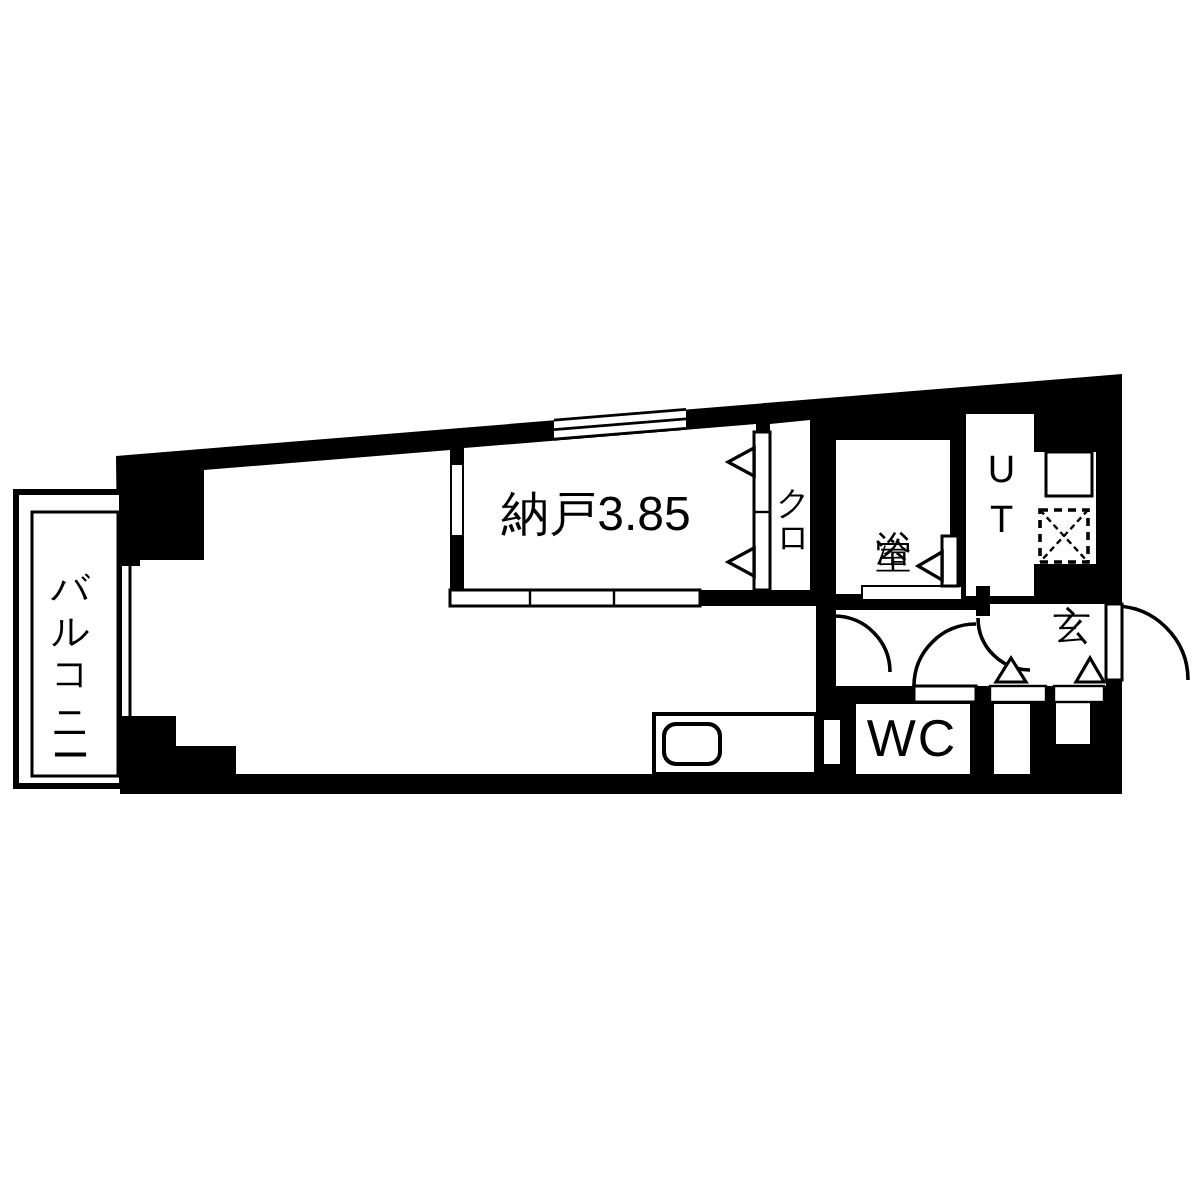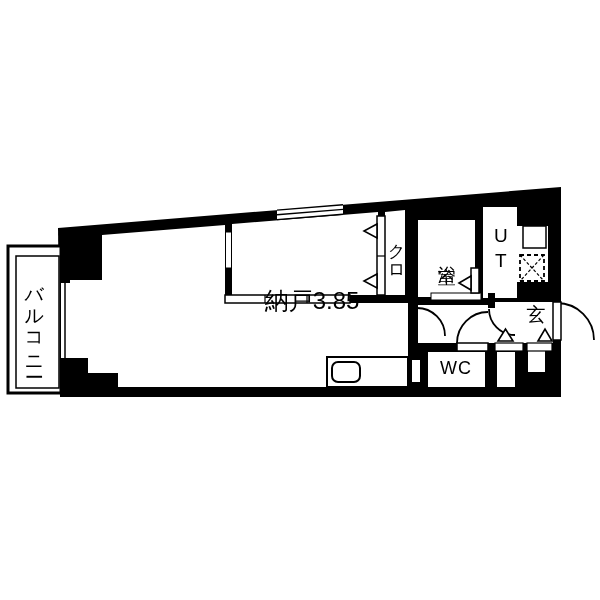--- a/index.html
+++ b/index.html
@@ -4,26 +4,26 @@
 <style>
   html,body{margin:0;padding:0;background:#ffffff;}
   .plan{position:relative;width:600px;height:600px;background:#ffffff;overflow:hidden;
         font-family:"Liberation Sans","DejaVu Sans",sans-serif;}
   .plan svg{position:absolute;left:0;top:0;}
   .lbl{position:absolute;color:#000;transform:translate(-50%,-50%);white-space:nowrap;
        line-height:1.08;text-align:center;}
   .vert{writing-mode:vertical-rl;text-orientation:upright;letter-spacing:2px;}
   .lbl-balcony{left:34px;top:321px;font-size:19px;}
   .lbl-western{left:204px;top:344px;font-size:31px;}
-  .lbl-storage{left:312px;top:258px;font-size:24px;margin-top:43px;}
+  .lbl-storage{left:298px;top:258px;font-size:24px;}
   .lbl-closet{left:396px;top:253px;font-size:17px;}
   .lbl-bath{left:446px;top:253px;font-size:18px;}
   .lbl-ut{left:500px;top:250px;font-size:19px;letter-spacing:4px;}
   .lbl-entrance{left:536px;top:315px;font-size:19px;}
-  .lbl-wc{left:456px;top:369px;font-size:18px;letter-spacing:1px;}
+  .lbl-wc{left:456px;top:369px;font-size:26px;letter-spacing:1px;}
 </style>
 </head>
 <body>
 
 <div class="plan">
   <svg width="600" height="600" viewBox="0 0 600 600">
 
     <path d="M58,228 L561,187 L561,397 L60,397 Z" fill="#000"></path>
 
     <rect x="8" y="246" width="53" height="147" fill="#fff" stroke="#000" stroke-width="3"></rect>

